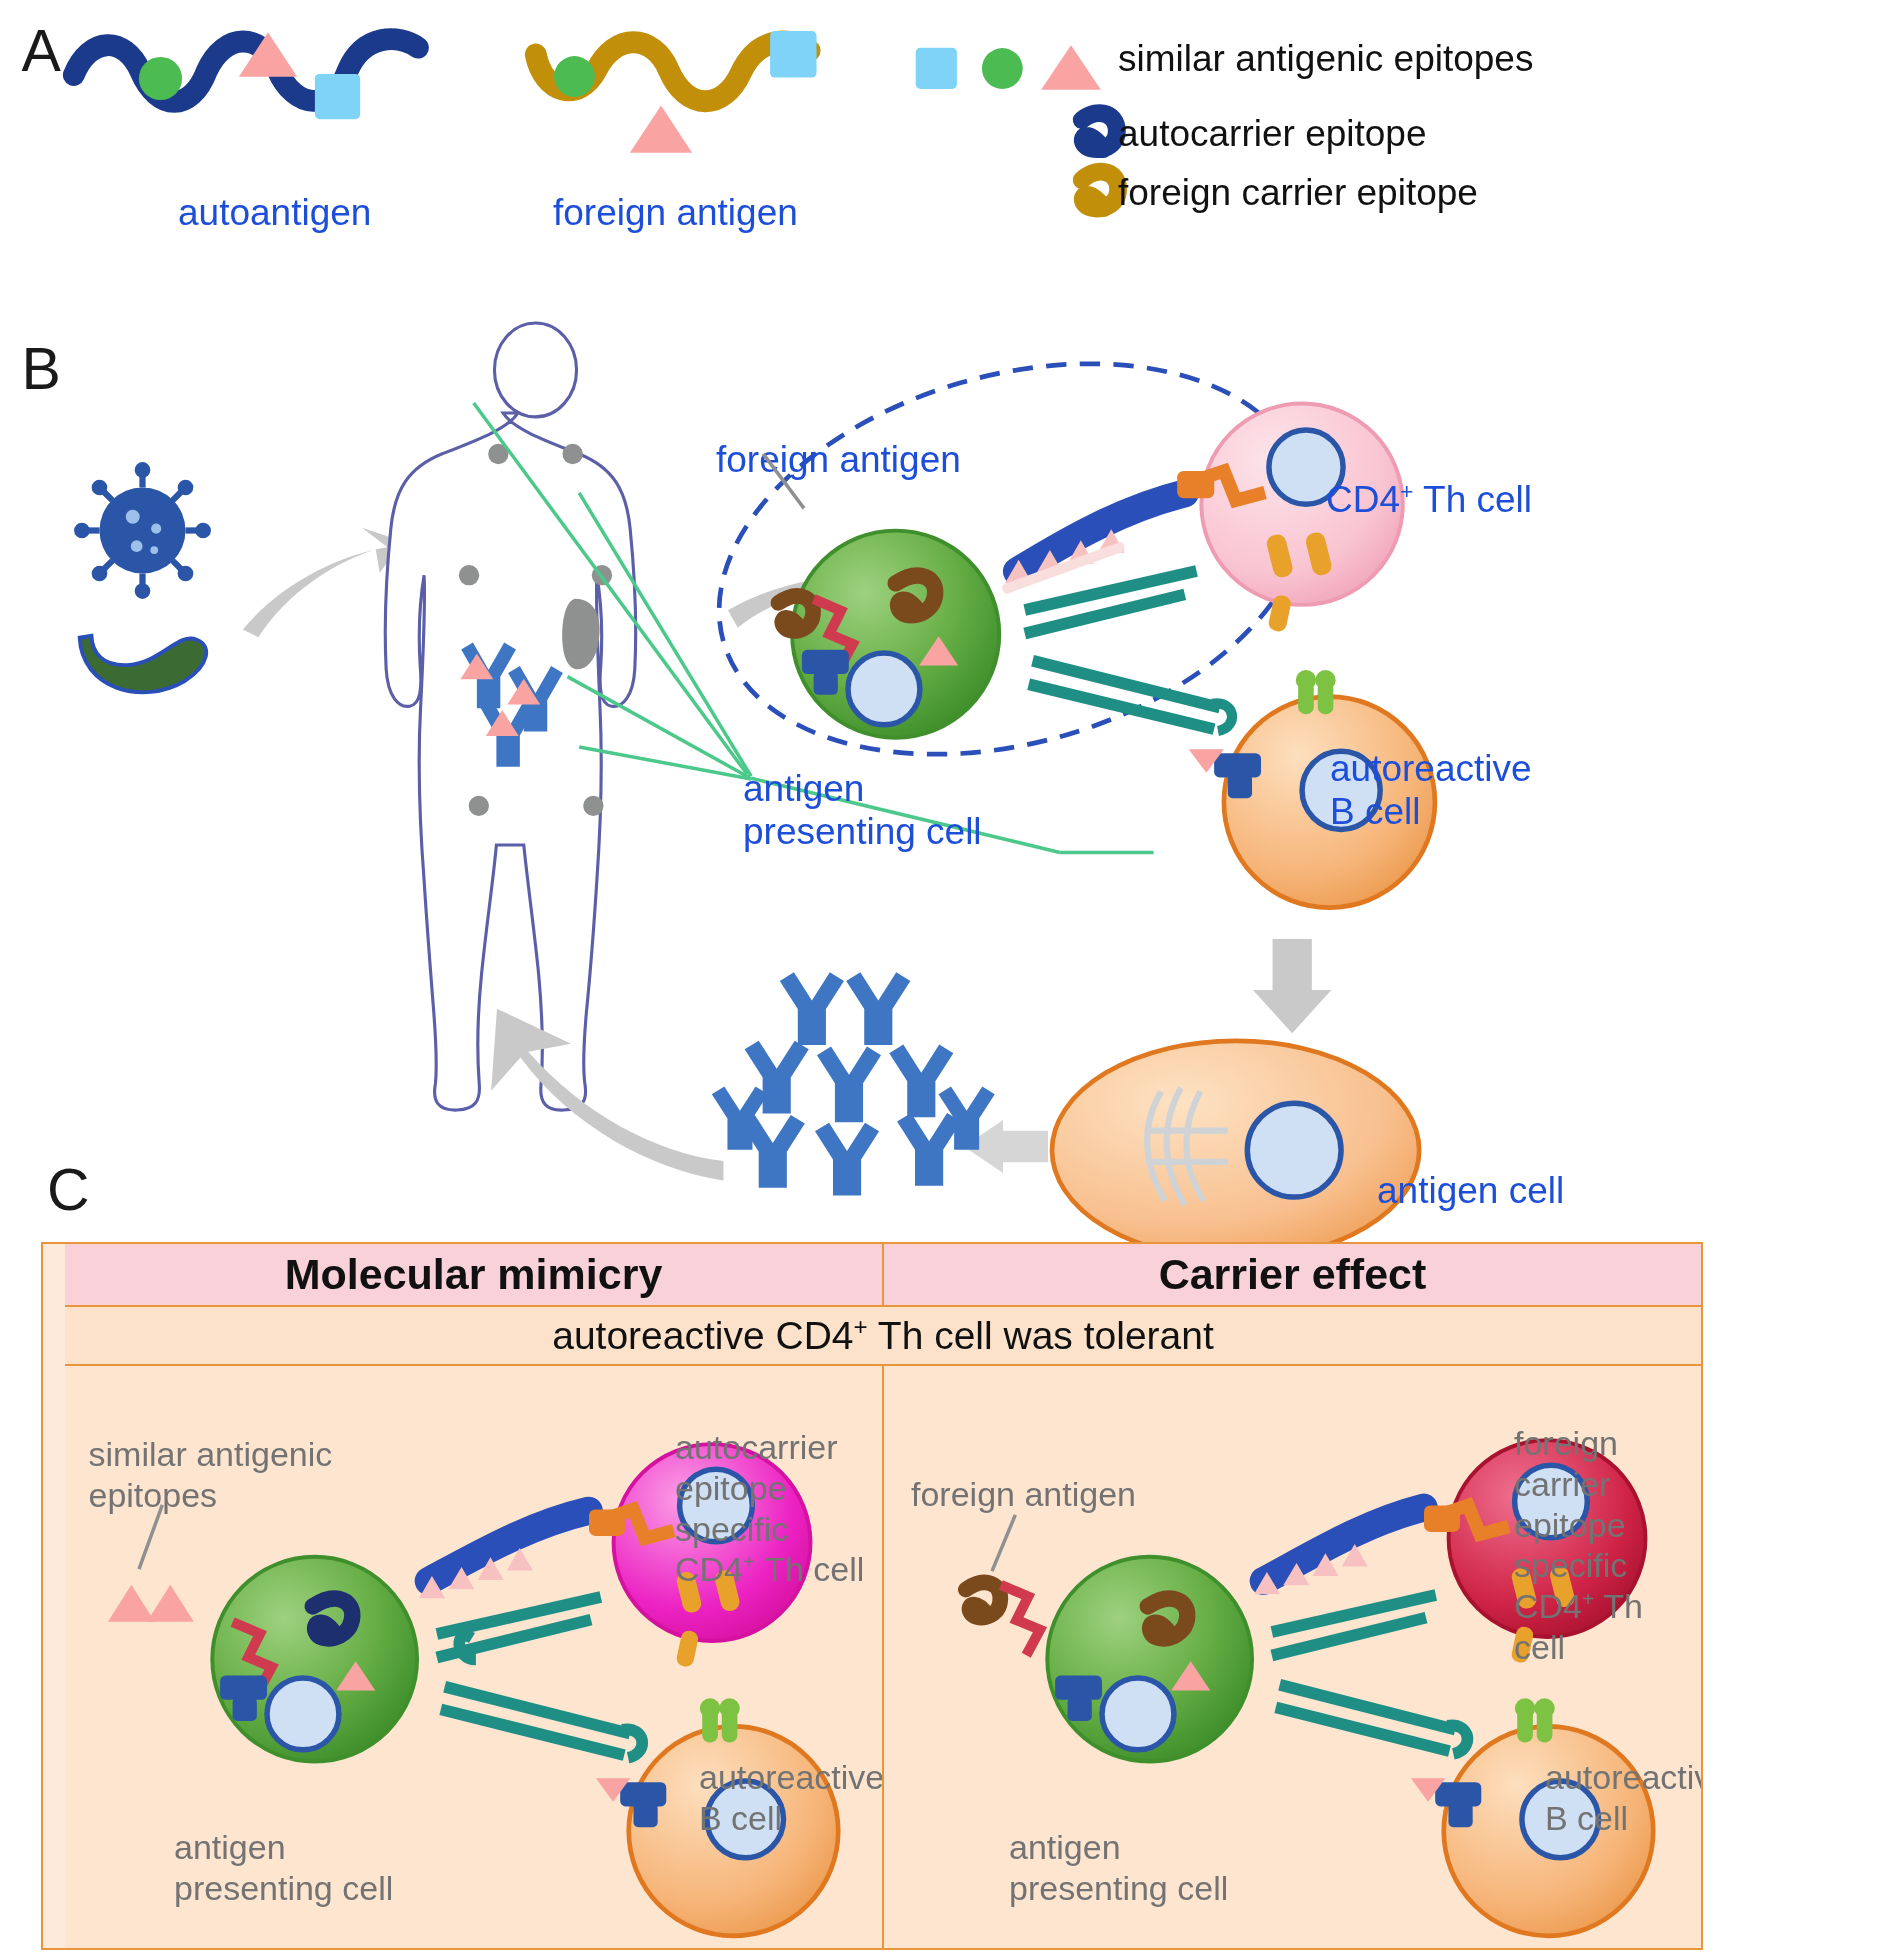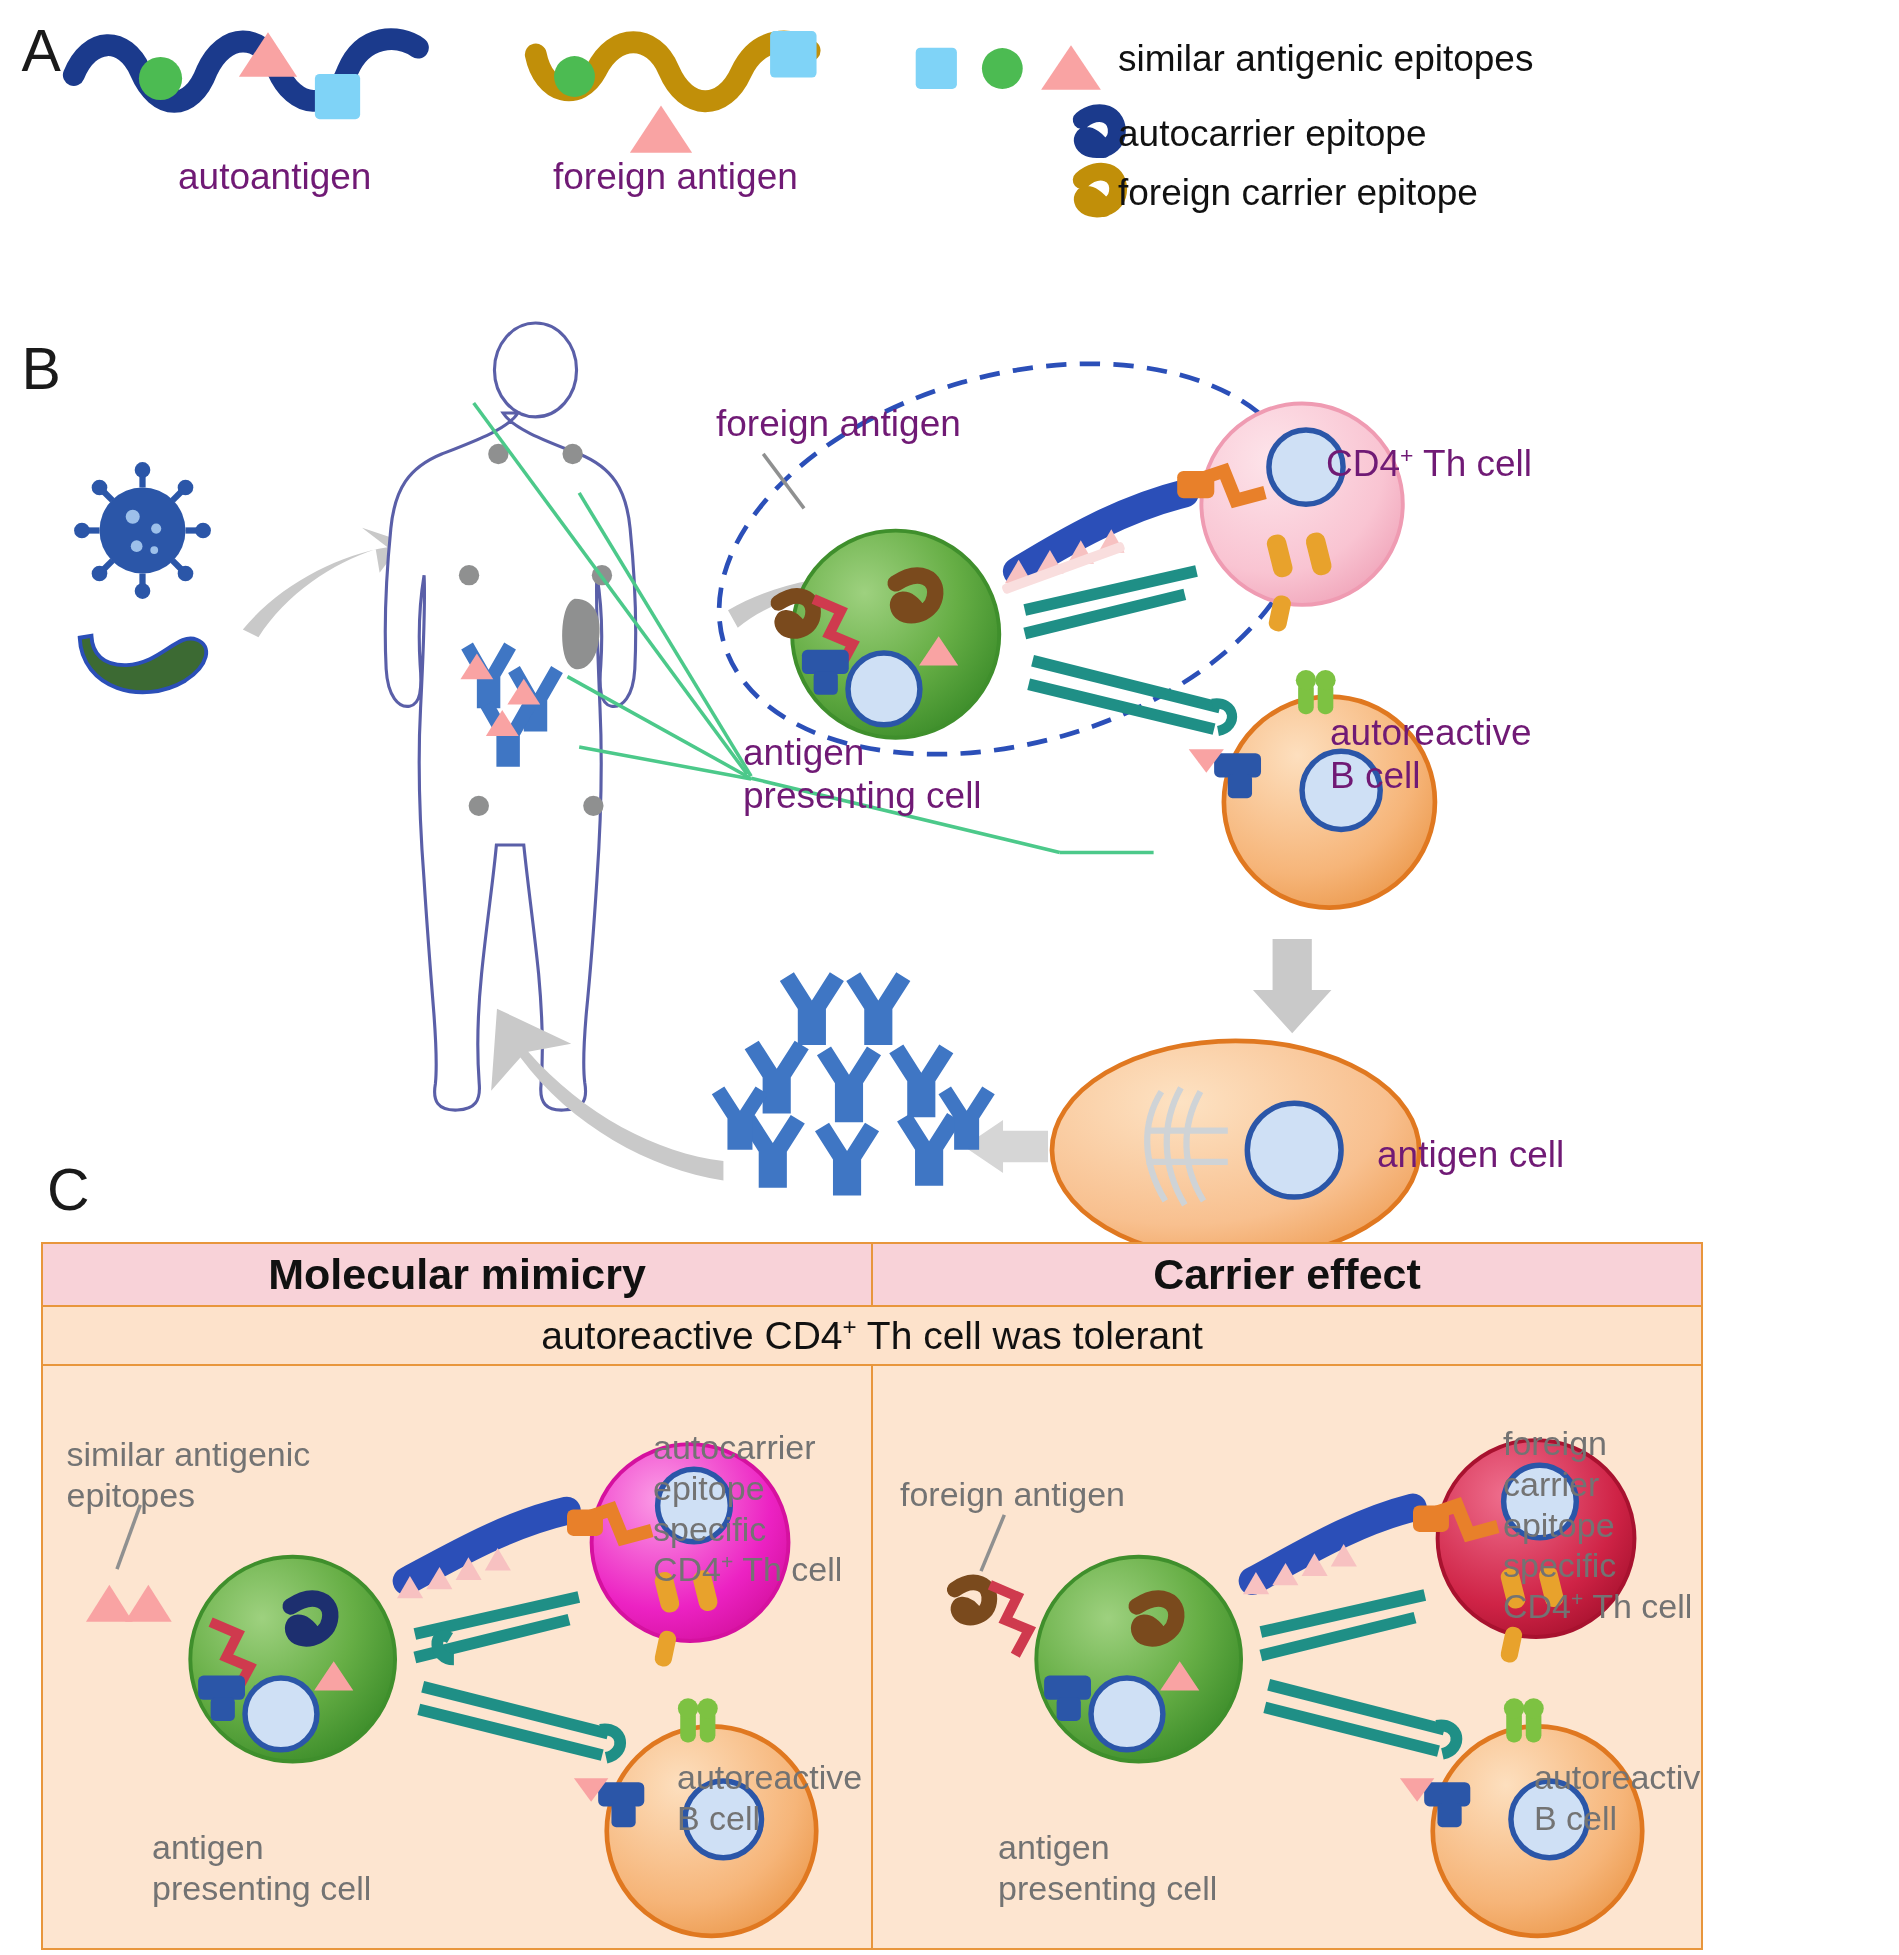--- a/index.html
+++ b/index.html
@@ -18,23 +18,24 @@
   .panel-letter {
     position: absolute;
     font-size: 59px;
     font-family: "Liberation Sans", sans-serif;
     color: #1a1a1a;
     line-height: 1;
   }
   .lbl {
     position: absolute;
     font-size: 37px;
-    color: #701a75;
+    color: #1d4ed8;
     line-height: 1.15;
     white-space: pre-line;
+    margin-top: 36px;
   }
   .lbl-sm {
     position: absolute;
     font-size: 34px;
     color: #737373;
     line-height: 1.2;
     white-space: pre-line;
   }
   sup { font-size: 0.62em; vertical-align: super; }
 
@@ -48,20 +49,21 @@
     position: absolute;
     left: 41px;
     top: 1242px;
     width: 1662px;
     height: 708px;
     border: 2.3px solid #e8963c;
     box-sizing: border-box;
     display: flex;
     flex-direction: column;
     background: #fdeadb;
+    padding-left: 22px;
   }
   .c-head-row { display: flex; height: 63px; }
   .c-head-cell {
     flex: 1 1 0;
     background: #f8d2d8;
     display: flex; align-items: center; justify-content: center;
     font-size: 43px; font-weight: bold; color: #111;
     border-right: 2.3px solid #e8963c;
     border-bottom: 2.3px solid #e8963c;
     box-sizing: border-box;

